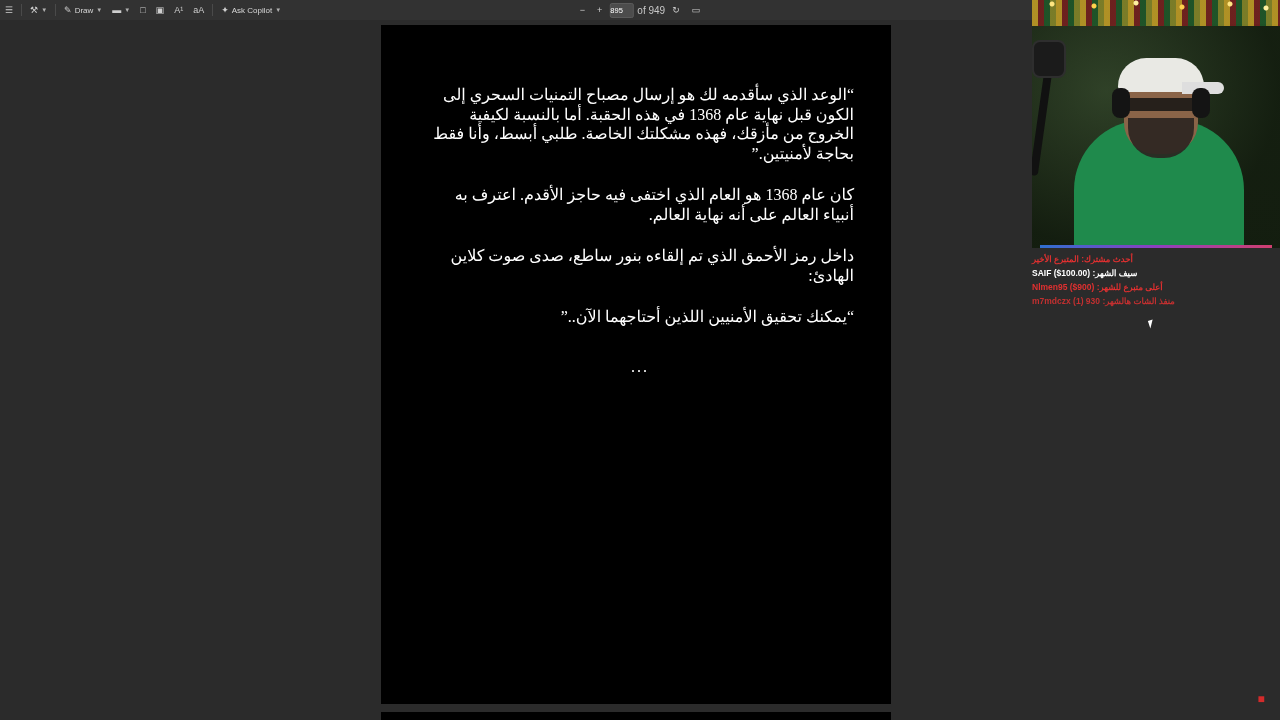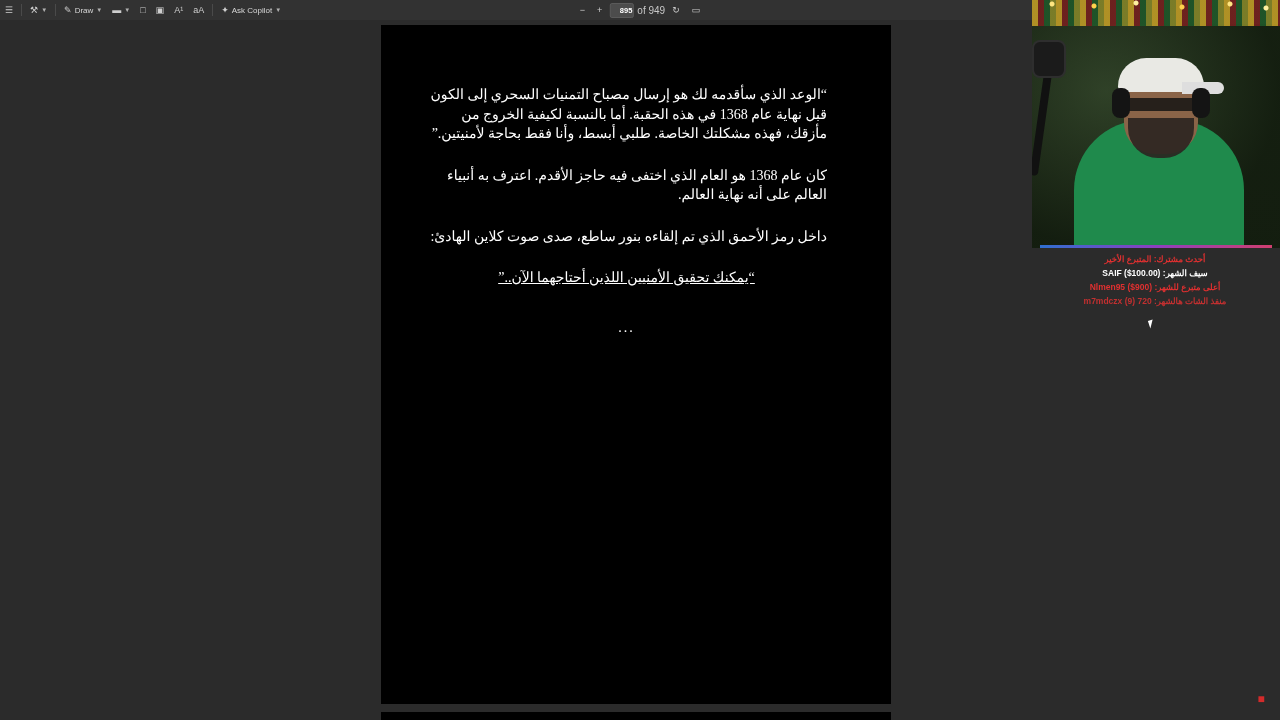--- a/index.html
+++ b/index.html
@@ -61,23 +61,22 @@
     font-size: 8px;
     color: #d8d8d8;
   }
   .pagebox {
     width: 22px; height: 13px;
     background: #4c4c4c;
     border: 1px solid #5a5a5a;
     border-radius: 2px;
     color: #fff;
     font-size: 7.5px;
-    text-align: right;
+    text-align: left;
     line-height: 13px;
-    font-weight: bold;
   }
   .pgof { font-size: 10px; color: #c8c8c8; padding-left: 2px; }
 
   .tb-right {
     position: absolute;
     right: 4px;
     display: flex;
     align-items: center;
     gap: 6px;
     font-size: 8px;
@@ -106,31 +105,31 @@
     position: absolute;
     left: 381px;
     top: 692px;
     width: 510px;
     height: 60px;
     background: #000000;
   }
   .page-inner {
     position: absolute;
     inset: 0;
-    padding: 60px 64px 0 45px;
+    padding: 60px 37px 0 45px;
     box-sizing: border-box;
     direction: rtl;
     text-align: right;
     color: #ffffff;
     font-family: "Liberation Serif", serif;
-    font-size: 14px;
+    font-size: 16px;
     line-height: 19.5px;
   }
   .para { margin: 0 0 22px 0; }
-  .para.center { text-align: center; text-decoration: underline; }
+  .para.center { text-align: right; }
   .dots {
     text-align: center;
     letter-spacing: 2px;
     margin-top: 30px;
     color: #ffffff;
   }
 
   
   .cam {
     position: absolute;
@@ -254,21 +253,21 @@
 
   
   .stats {
     position: absolute;
     right: 2px;
     top: 252px;
     width: 246px;
     font-family: "Liberation Sans", sans-serif;
     font-size: 8.5px;
     direction: rtl;
-    text-align: center;
+    text-align: left;
     line-height: 14px;
     color: #e03b3b;
     font-weight: bold;
   }
   .stat-row { white-space: nowrap; }
   .stat-white { color: #ffffff; }
   .stat-red { color: #e03030; }
   .stat-dim { color: #c23030; }
 
   .cursor {
@@ -393,17 +392,17 @@
     <div class="mic-head"></div>
     <div class="garland"></div>
     <div class="garland-zig"></div>
     <div class="cam-underline"></div>
   </div>
 
   <div class="stats">
     <div class="stat-row stat-red">أحدث مشترك: المتبرع الأخير</div>
     <div class="stat-row stat-white">سيف الشهر: SAIF ($100.00)</div>
     <div class="stat-row stat-red">أعلى متبرع للشهر: Nlmen95 ($900)</div>
-    <div class="stat-row stat-dim">منفذ الشات هالشهر: m7mdczx (9) 720</div>
+    <div class="stat-row stat-dim">منفذ الشات هالشهر: m7mdczx (1) 930</div>
   </div>
 
   <div class="cursor"></div>
 </div>
 
 </body></html>

